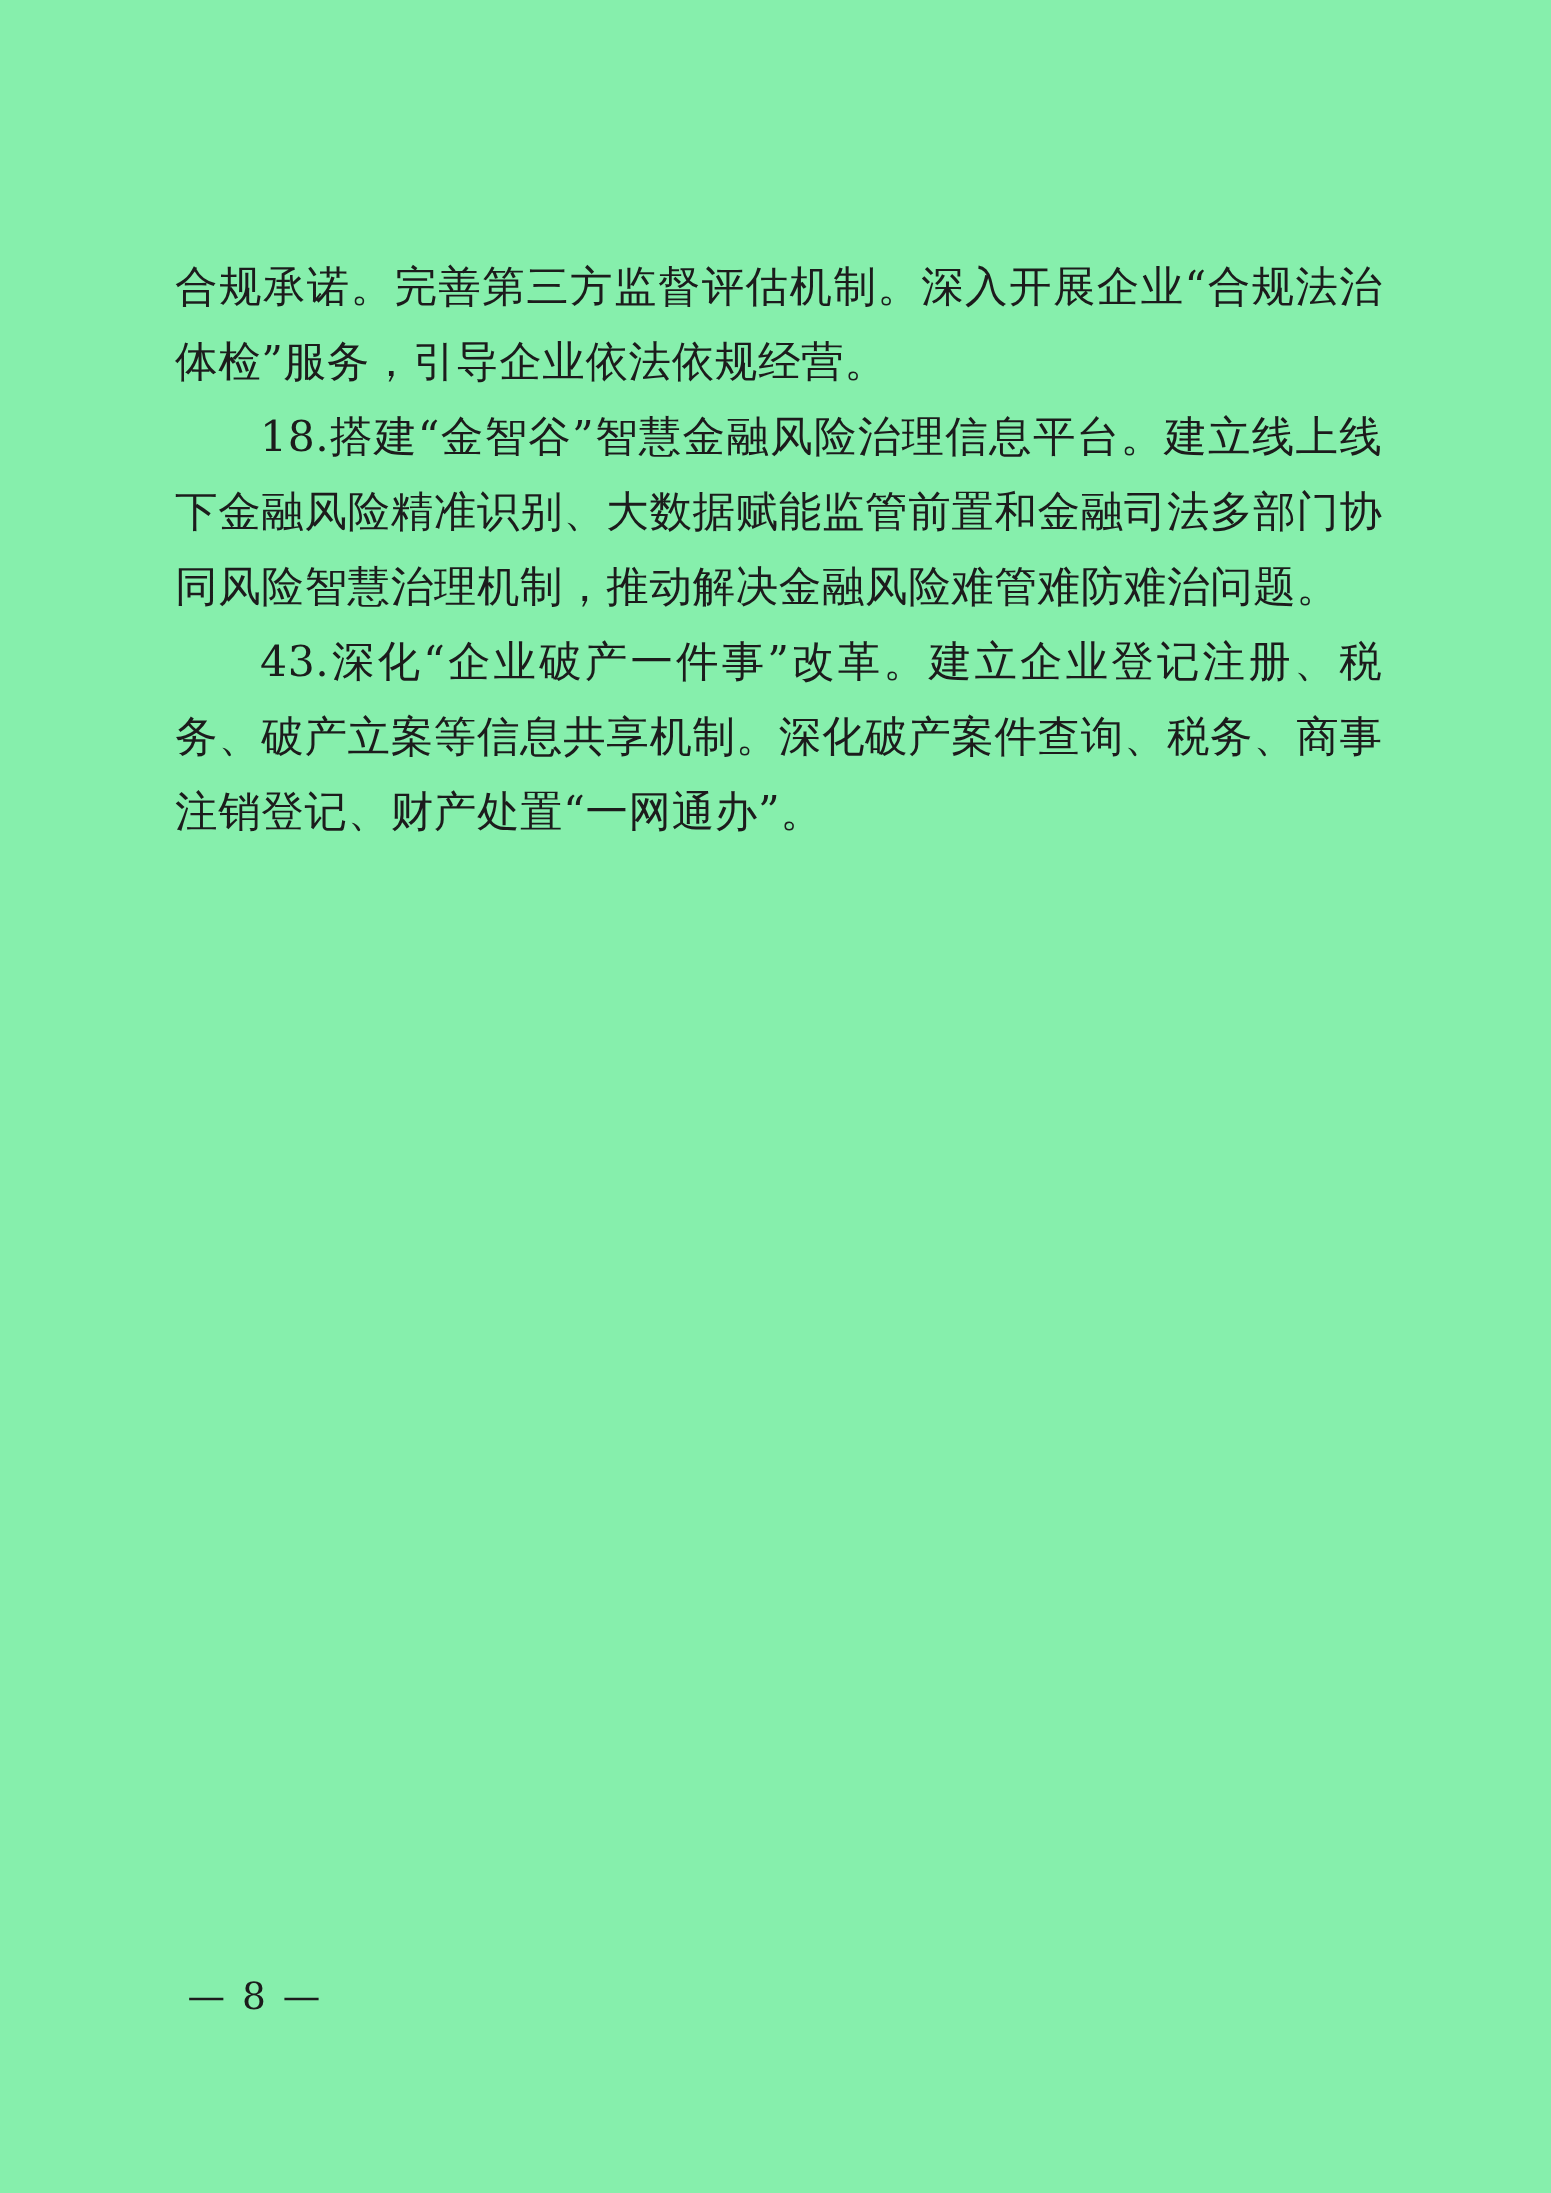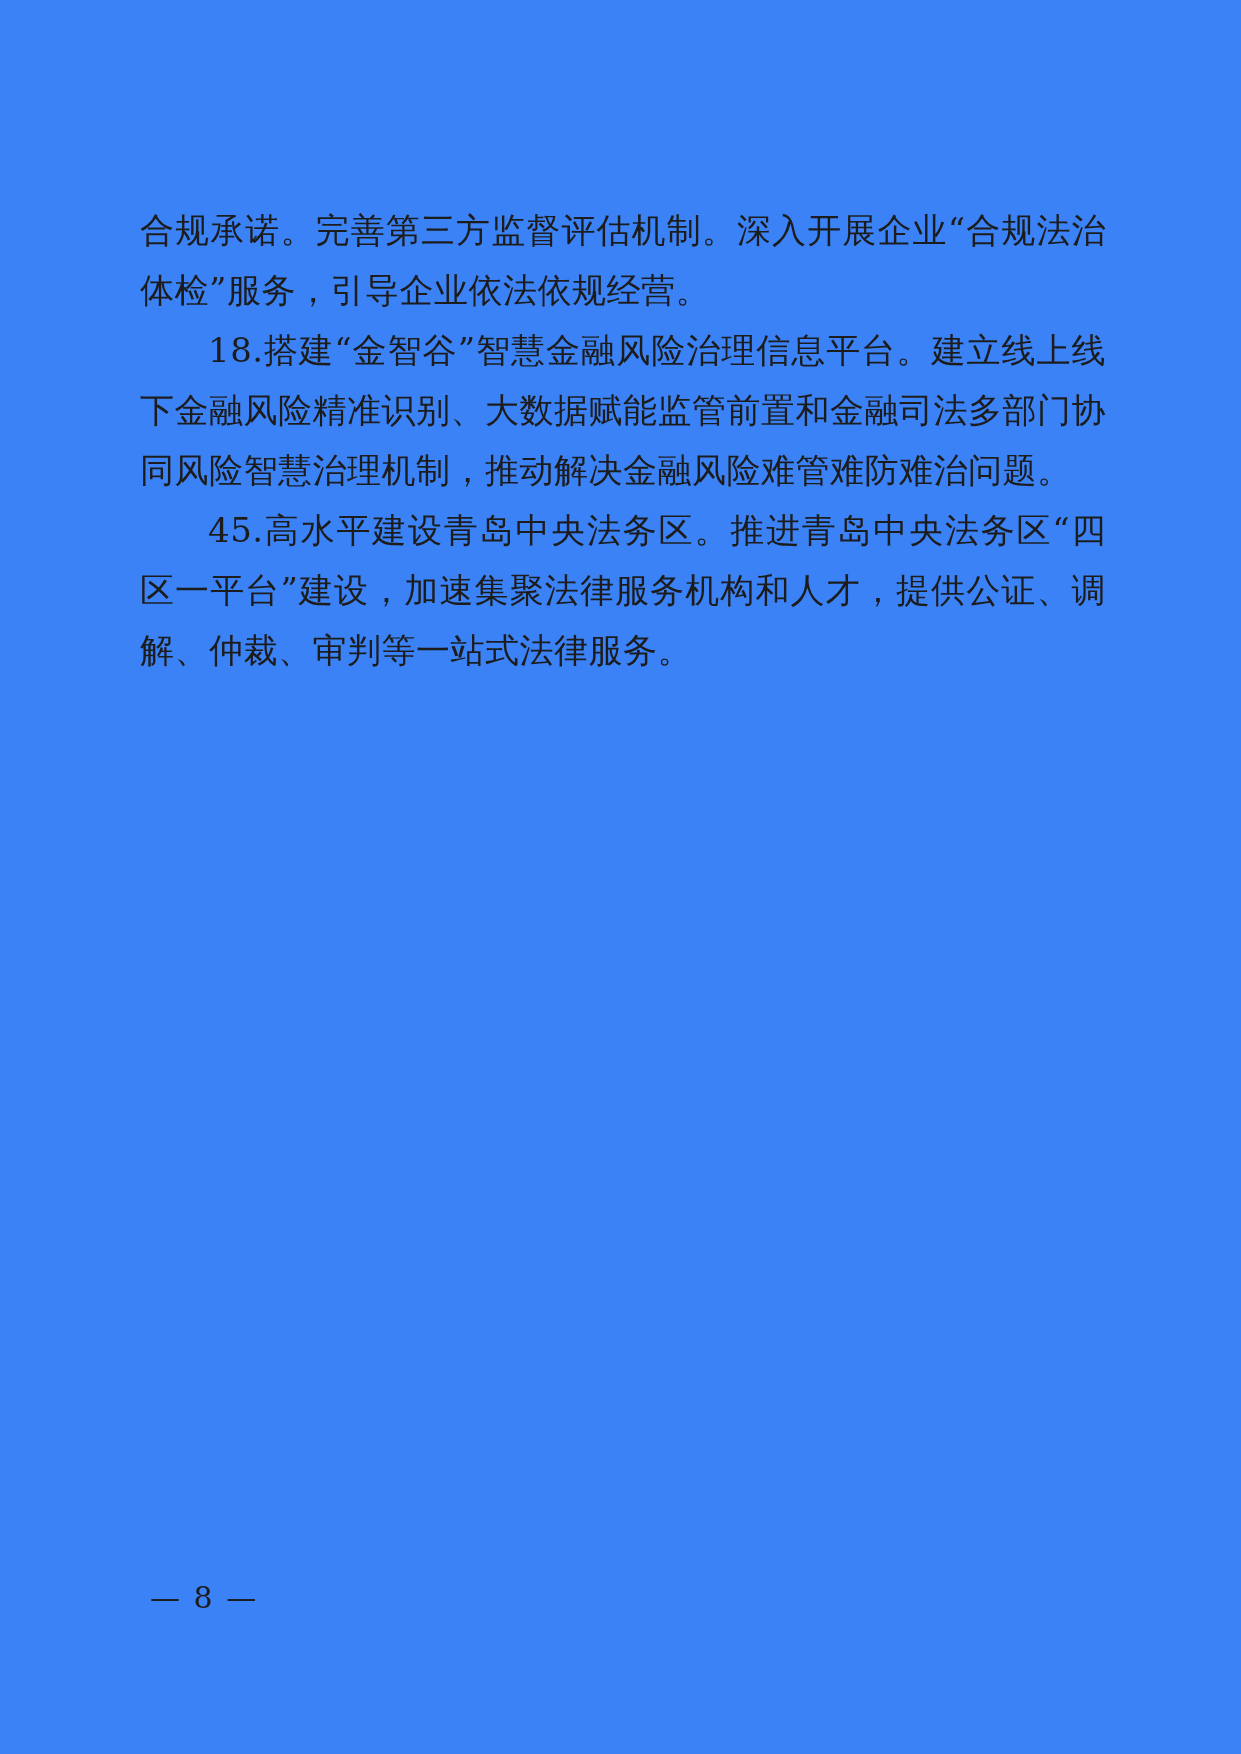--- a/index.html
+++ b/index.html
@@ -4,21 +4,21 @@
 <style>
   html, body {
     margin: 0;
     padding: 0;
     background: #ffffff;
   }
   .page {
     position: relative;
     width: 1241px;
     height: 1754px;
-    background: #3b82f6;
+    background: #86efac;
     overflow: hidden;
     font-family: "DejaVu Serif", "Liberation Serif", serif;
     color: #1c1c1c;
   }
   .content {
     position: absolute;
     left: 140px;
     top: 200px;
     width: 966px;
   }
@@ -46,17 +46,17 @@
     white-space: nowrap;
   }
 </style>
 </head>
 <body>
 
 <div class="page">
   <div class="content">
     <p class="no-indent">合规承诺。完善第三方监督评估机制。深入开展企业“合规法治体检”服务，引导企业依法依规经营。</p>
     <p>18.搭建“金智谷”智慧金融风险治理信息平台。建立线上线下金融风险精准识别、大数据赋能监管前置和金融司法多部门协同风险智慧治理机制，推动解决金融风险难管难防难治问题。</p>
-    <p>45.高水平建设青岛中央法务区。推进青岛中央法务区“四区一平台”建设，加速集聚法律服务机构和人才，提供公证、调解、仲裁、审判等一站式法律服务。</p>
+    <p>43.深化“企业破产一件事”改革。建立企业登记注册、税务、破产立案等信息共享机制。深化破产案件查询、税务、商事注销登记、财产处置“一网通办”。</p>
   </div>
 
   <div class="footer">— 8 —</div>
 </div>
 
 </body></html>

